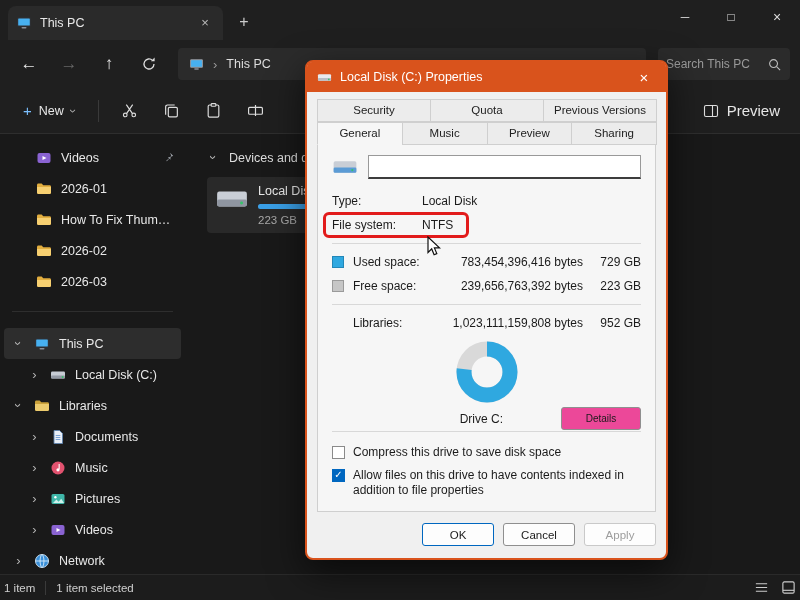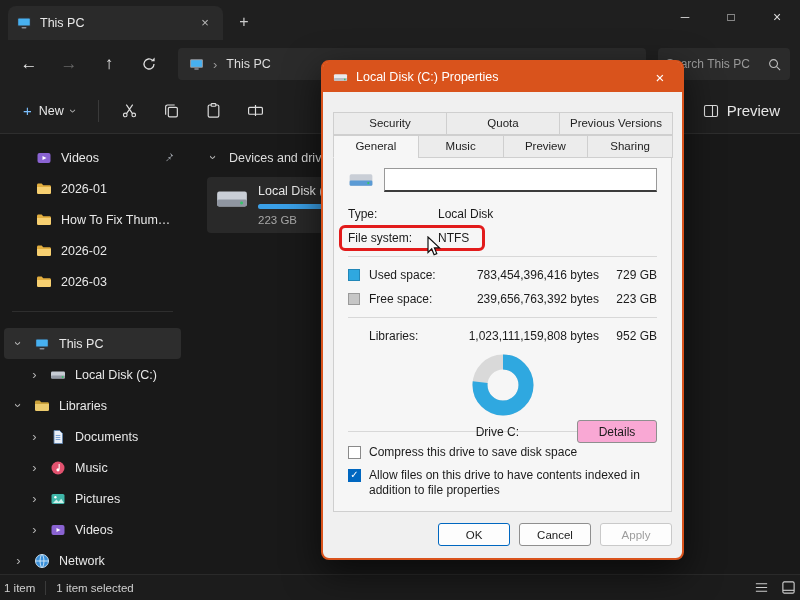--- a/index.html
+++ b/index.html
@@ -55,44 +55,44 @@
   .drive-bar { width:92px; height:5px; background:#4a4e54; border-radius:3px; margin:6px 0 5px; }
   .drive-bar .fill { width:77%; height:100%; background:#3aa0e8; border-radius:3px; }
   .drive-size { font-size:11.5px; color:#a8a8a8; }
 
   
   .statusbar { height:26px; display:flex; align-items:center; gap:10px; padding:0 4px; border-top:1px solid #2a2a2a; font-size:11.5px; color:#cfcfcf; background:#1c1c1c; flex:none; }
   .sdiv { width:1px; height:14px; background:#3a3a3a; }
   .status-icons { margin-left:auto; display:flex; gap:12px; align-items:center; }
 
   
-  .dialog { position:absolute; left:321px; top:60px; width:363px; height:500px; background:#f0f0f0; border:2px solid #d9531c; border-radius:8px; box-shadow:0 12px 36px rgba(0,0,0,.6); display:flex; flex-direction:column; color:#1b1b1b; z-index:10; font-size:12px; }
+  .dialog { position:absolute; left:305px; top:60px; width:363px; height:500px; background:#f0f0f0; border:2px solid #d9531c; border-radius:8px; box-shadow:0 12px 36px rgba(0,0,0,.6); display:flex; flex-direction:column; color:#1b1b1b; z-index:10; font-size:12px; }
   .dlg-titlebar { height:30px; background:#d9531c; border-radius:5px 5px 0 0; display:flex; align-items:center; gap:8px; padding:0 10px; color:#fff; font-size:12.5px; flex:none; }
   .dlg-close { margin-left:auto; width:24px; height:22px; display:grid; place-items:center; font-size:15px; }
-  .dlg-tabs { margin:20px 10px 0; position:relative; z-index:2; }
+  .dlg-tabs { margin:7px 10px 0; position:relative; z-index:2; }
   .tabrow { display:flex; }
   .dtab { flex:1; text-align:center; padding:4px 0 5px; background:#ececec; border:1px solid #cfcfcf; font-size:11.5px; margin-right:-1px; color:#222; }
   .dtab.active { background:#f6f6f6; border-bottom-color:#f6f6f6; }
   .dlg-page { flex:1; margin:-1px 10px 0; background:#f6f6f6; border:1px solid #cfcfcf; padding:10px 14px 12px; position:relative; display:flex; flex-direction:column; min-height:0;justify-content:center; }
   .nrow { display:flex; align-items:center; gap:10px; margin-bottom:10px; }
   .nrow input { flex:1; height:24px; border:1px solid #999; border-bottom:2px solid #3c3c3c; background:#fff; padding:0 6px; font-size:12px; outline:none; }
   .prow { display:flex; align-items:center; min-height:24px; }
   .plabel { width:90px; flex:none; }
   .dhr { border:none; border-top:1px solid #d8d8d8; margin:6px 0; }
   .legend { width:12px; height:12px; margin-right:9px; flex:none; }
   .legend.used { background:#2fa8e0; border:1px solid #2287b8; }
   .legend.free { background:#c6c6c6; border:1px solid #9a9a9a; }
   .grow { flex:1; }
   .bytes { width:150px; text-align:right; flex:none; }
   .gbs { width:58px; text-align:right; flex:none; }
   .cap-indent { width:21px; flex:none; }
   .pie-wrap { display:flex; justify-content:center; margin:4px 0 0; }
   .drive-row { position:relative; height:25px; margin-top:2px; }
   .drive-lbl { position:absolute; left:50%; transform:translateX(-62%); top:5px; }
-  .details-btn { position:absolute; right:0; top:0; width:80px; height:23px; background:#f9a8d4; border:1px solid #8f8f8f; border-radius:3px; font-size:12px; color:#1b1b1b; }
+  .details-btn { position:absolute; right:0; top:0; width:80px; height:23px; background:#ec4899; border:1px solid #8f8f8f; border-radius:3px; font-size:10px; color:#1b1b1b; }
   .cbrow { display:flex; gap:8px; margin-top:7px; align-items:flex-start; line-height:1.3; }
   .cbox { width:13px; height:13px; border:1px solid #8a8a8a; background:#fff; flex:none; margin-top:1px; }
   .cbox.checked { background:#0067c0; border-color:#0067c0; color:#fff; display:grid; place-items:center; font-size:10px; line-height:1; }
   .dlg-buttons { display:flex; justify-content:flex-end; gap:9px; padding:11px 10px 12px; flex:none; }
   .dbtn { width:72px; height:23px; background:#fdfdfd; border:1px solid #8f8f8f; border-radius:3px; font-size:11.5px; color:#1b1b1b; }
   .dbtn.primary { border-color:#0067c0; }
   .dbtn.disabled { color:#9d9d9d; border-color:#c9c9c9; }
   .fs-wrap { position:relative; display:flex; align-items:center; }
   .fs-highlight { position:absolute; inset:-6px -16px -6px -9px; border:3px solid #e21b1b; border-radius:6px; pointer-events:none; }
 

